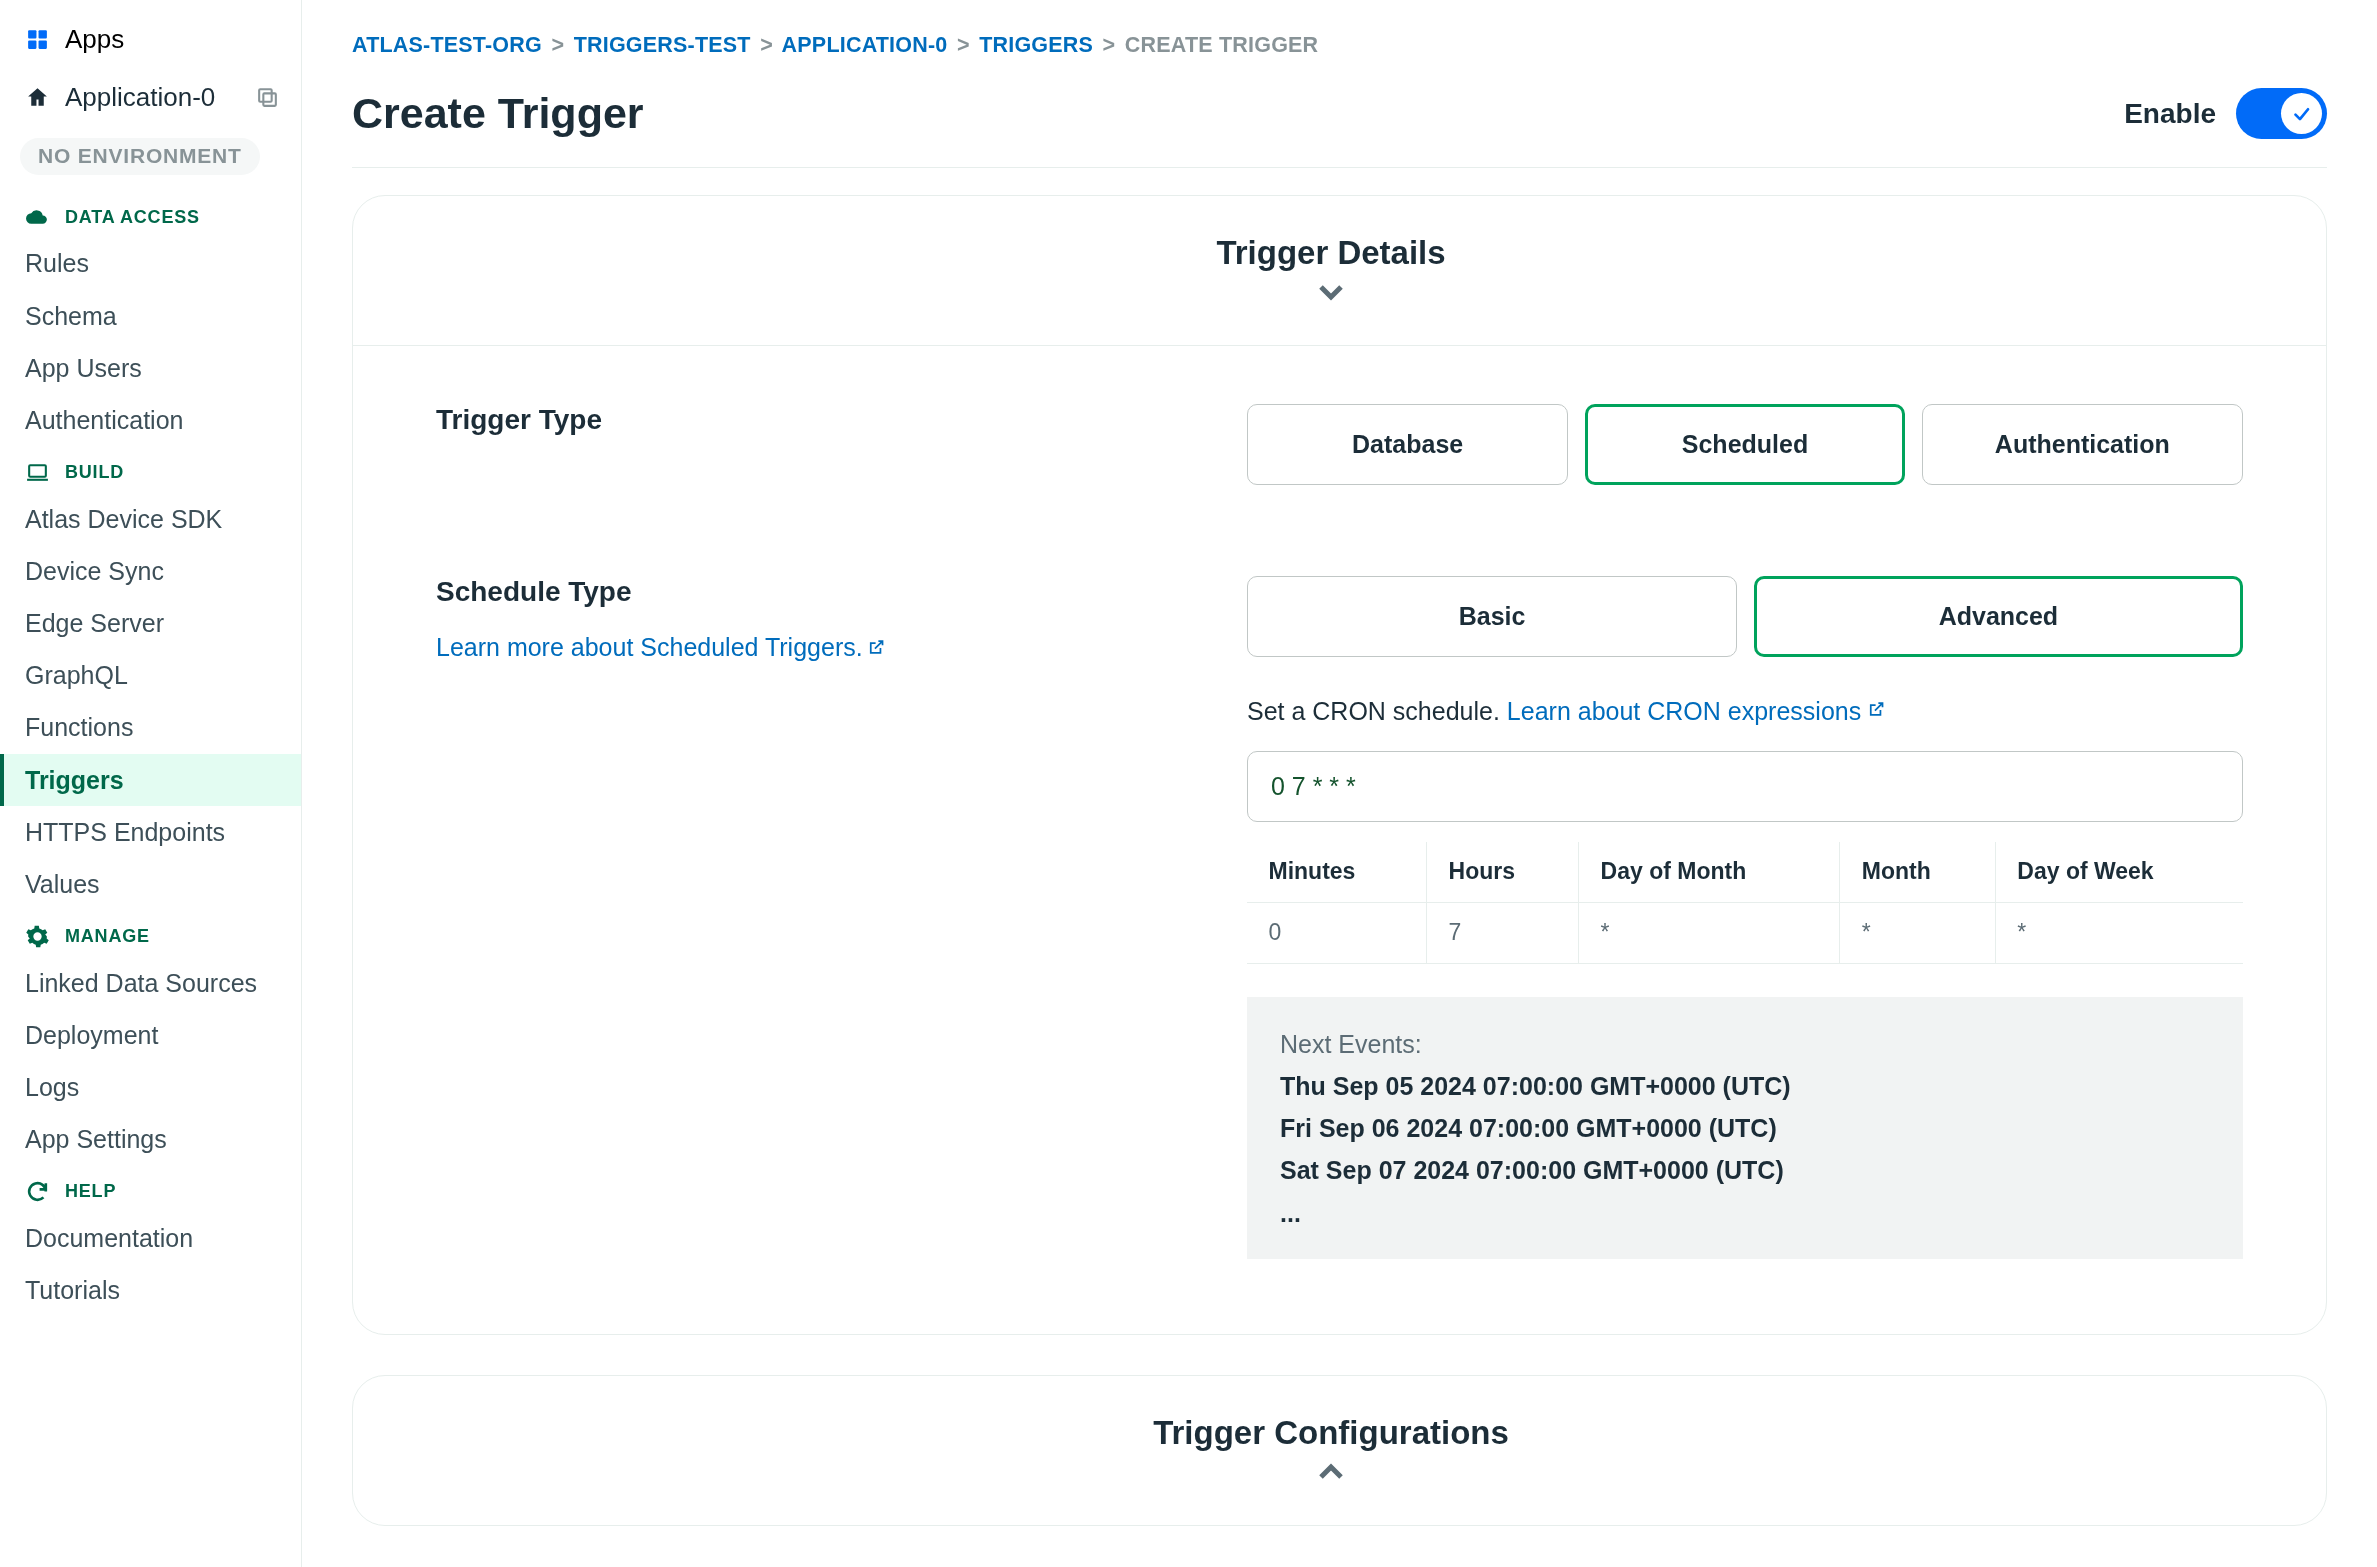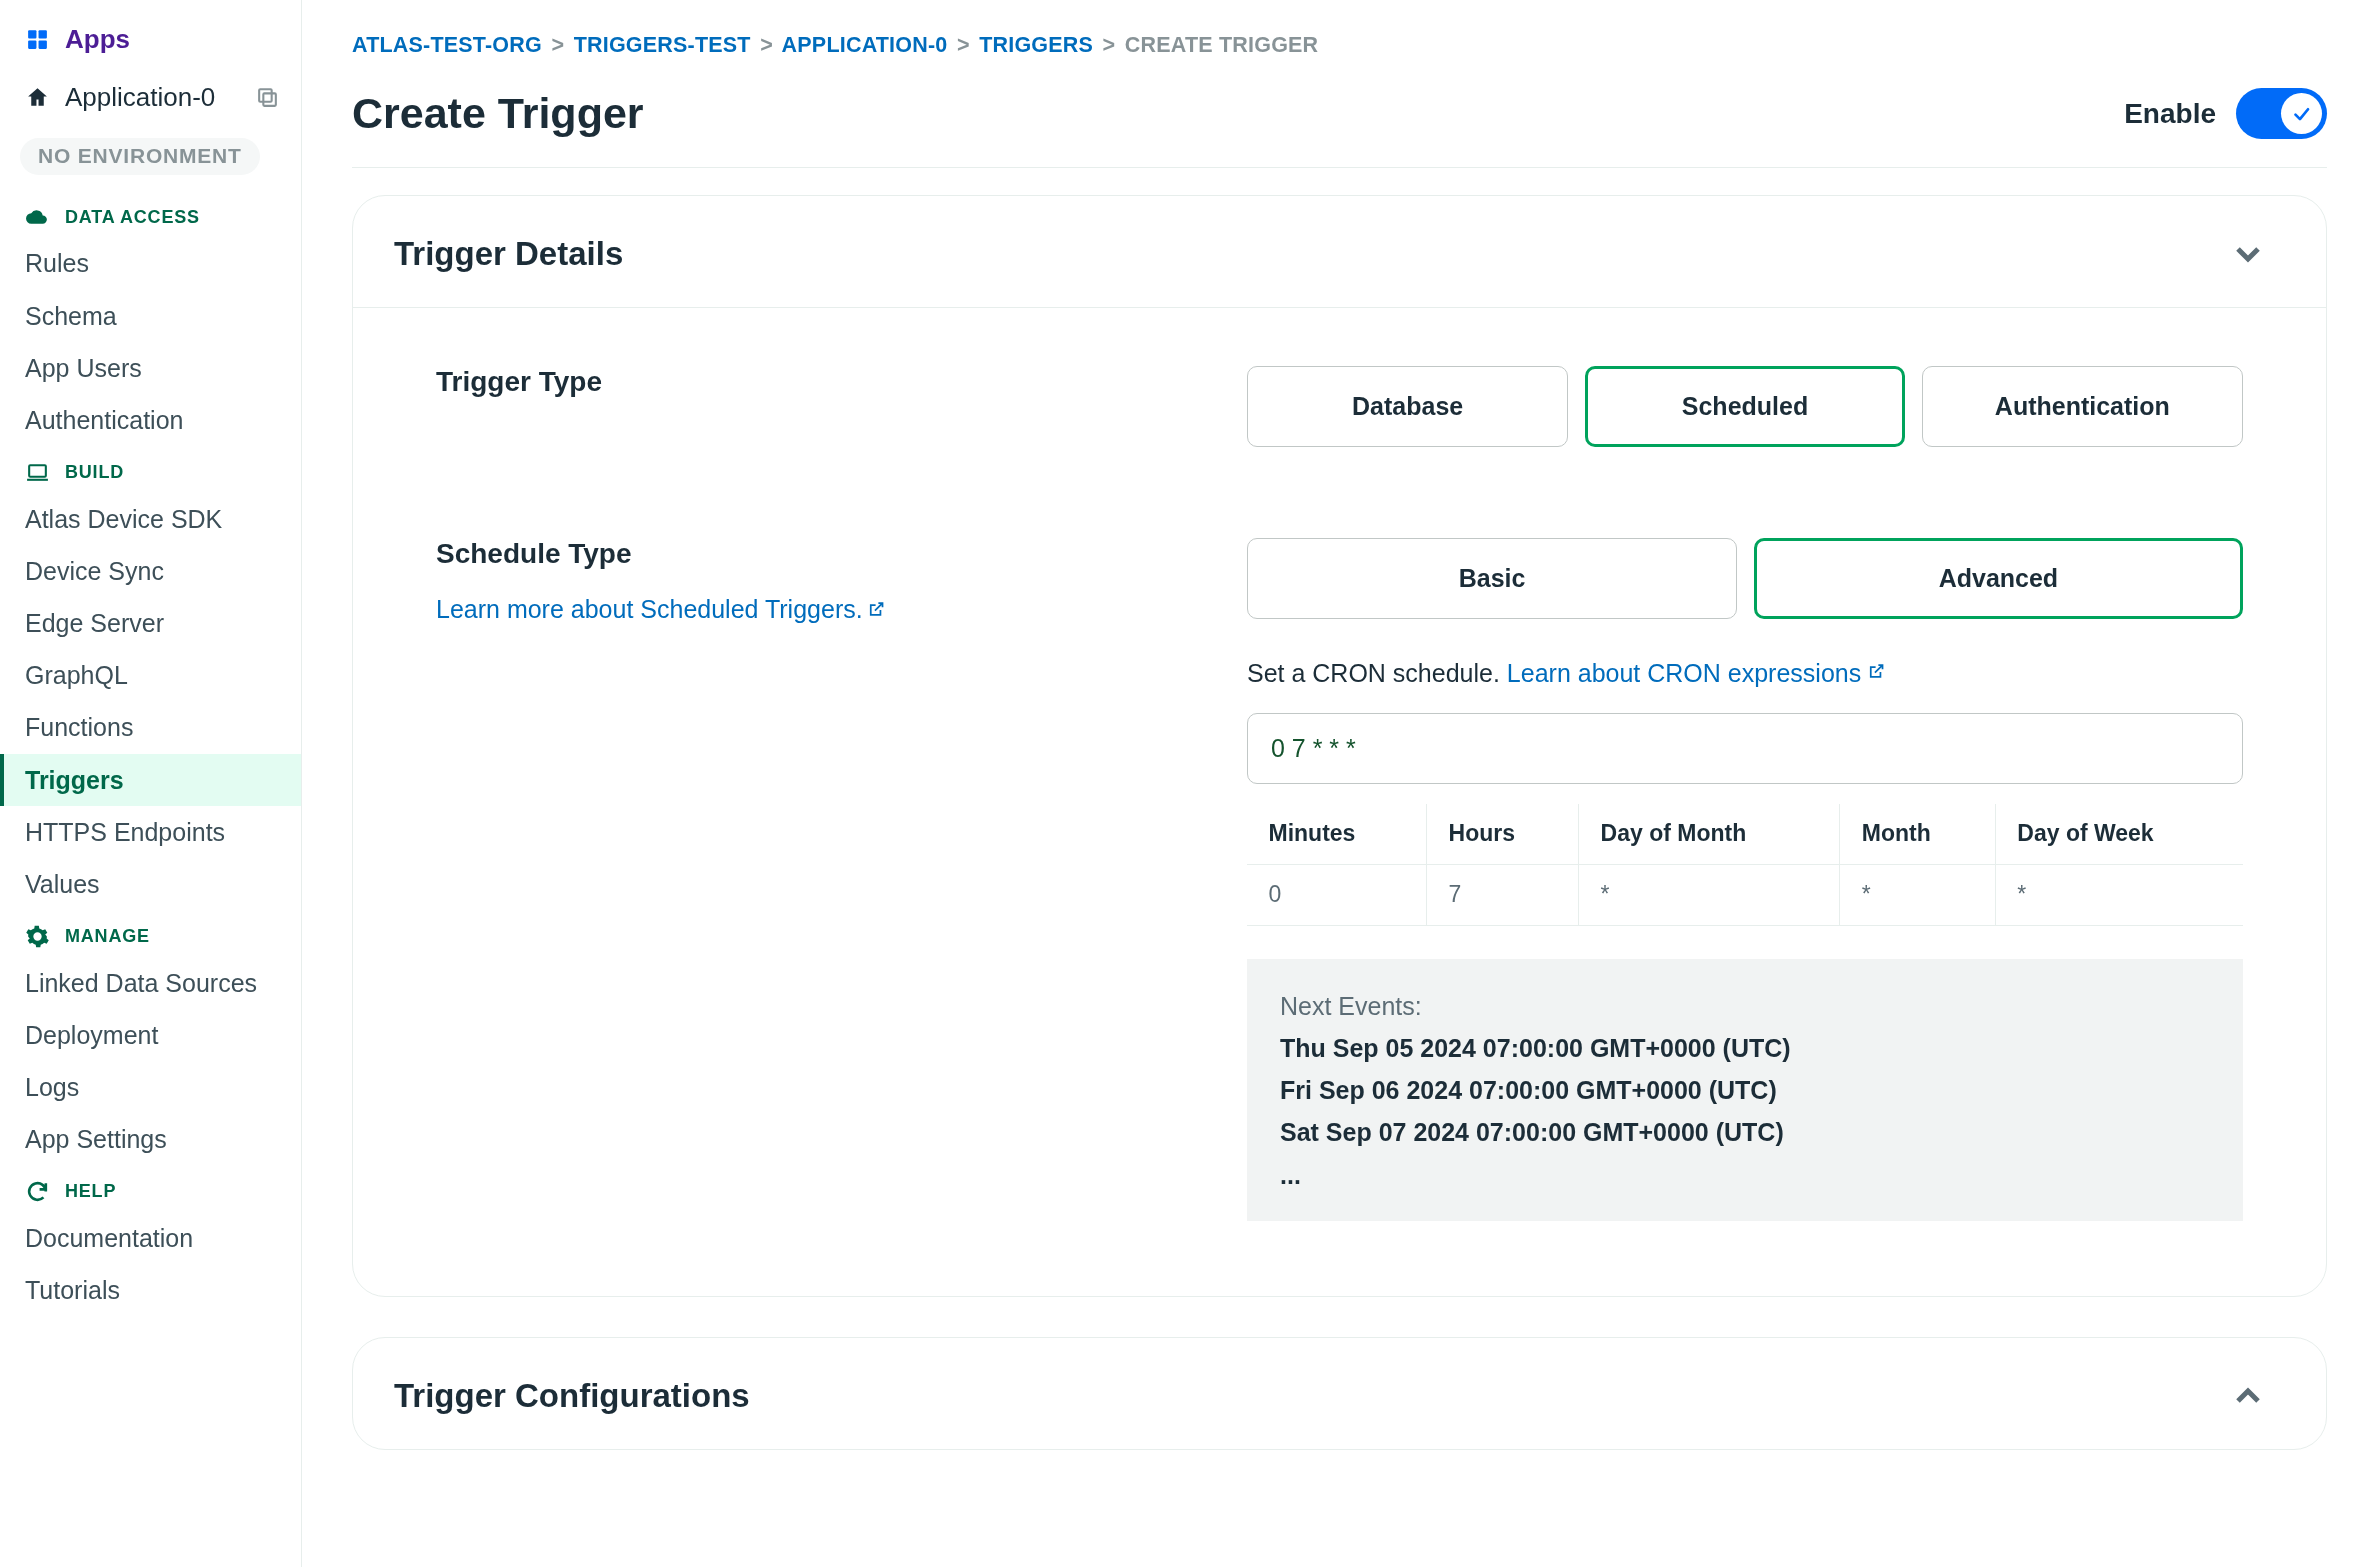--- a/index.html
+++ b/index.html
@@ -19,21 +19,21 @@
   }
   .sidebar-item {
     display: flex;
     align-items: center;
     gap: 15px;
     padding: 11.6px 25px;
     cursor: pointer;
     color: #3d4f58;
     font-size: 25px;
   }
-  .sidebar-item.top { font-size: 26px; color: #4c1d95; font-weight: 700; }
+  .sidebar-item.top { font-size: 26px; color: #000000; font-weight: 400; }
   .sidebar-item.active {
     background: #e3fcf2;
     color: #00684a;
     font-weight: 600;
     border-left: 4.1px solid #00684a;
     padding-left: 21px;
   }
   .sidebar-heading {
     display: flex;
     align-items: center;
@@ -99,20 +99,21 @@
   .panel {
     border: 0.8px solid #e7eeec;
     border-radius: 33px;
     margin-bottom: 40px;
     background: #fff;
   }
   .panel-header {
     display: flex; justify-content: space-between; align-items: center;
     padding: 38px 58px 33px 41px;
     border-bottom: 0.8px solid #e7eeec;
+    flex-direction: column;
   }
   .panel-header.noborder { border-bottom: none; }
   .panel-title { font-size: 33px; font-weight: 600; color: #1c2d38; }
   .chevron { color: #5c6c75; }
   .panel-body { padding: 58px 83px 75px 83px; }
   .form-row {
     display: flex;
     align-items: flex-start;
     margin-bottom: 91px;
     gap: 16px;

